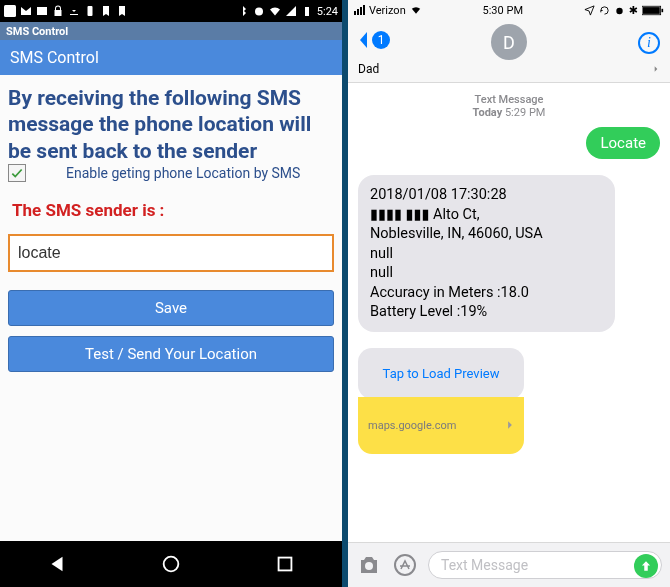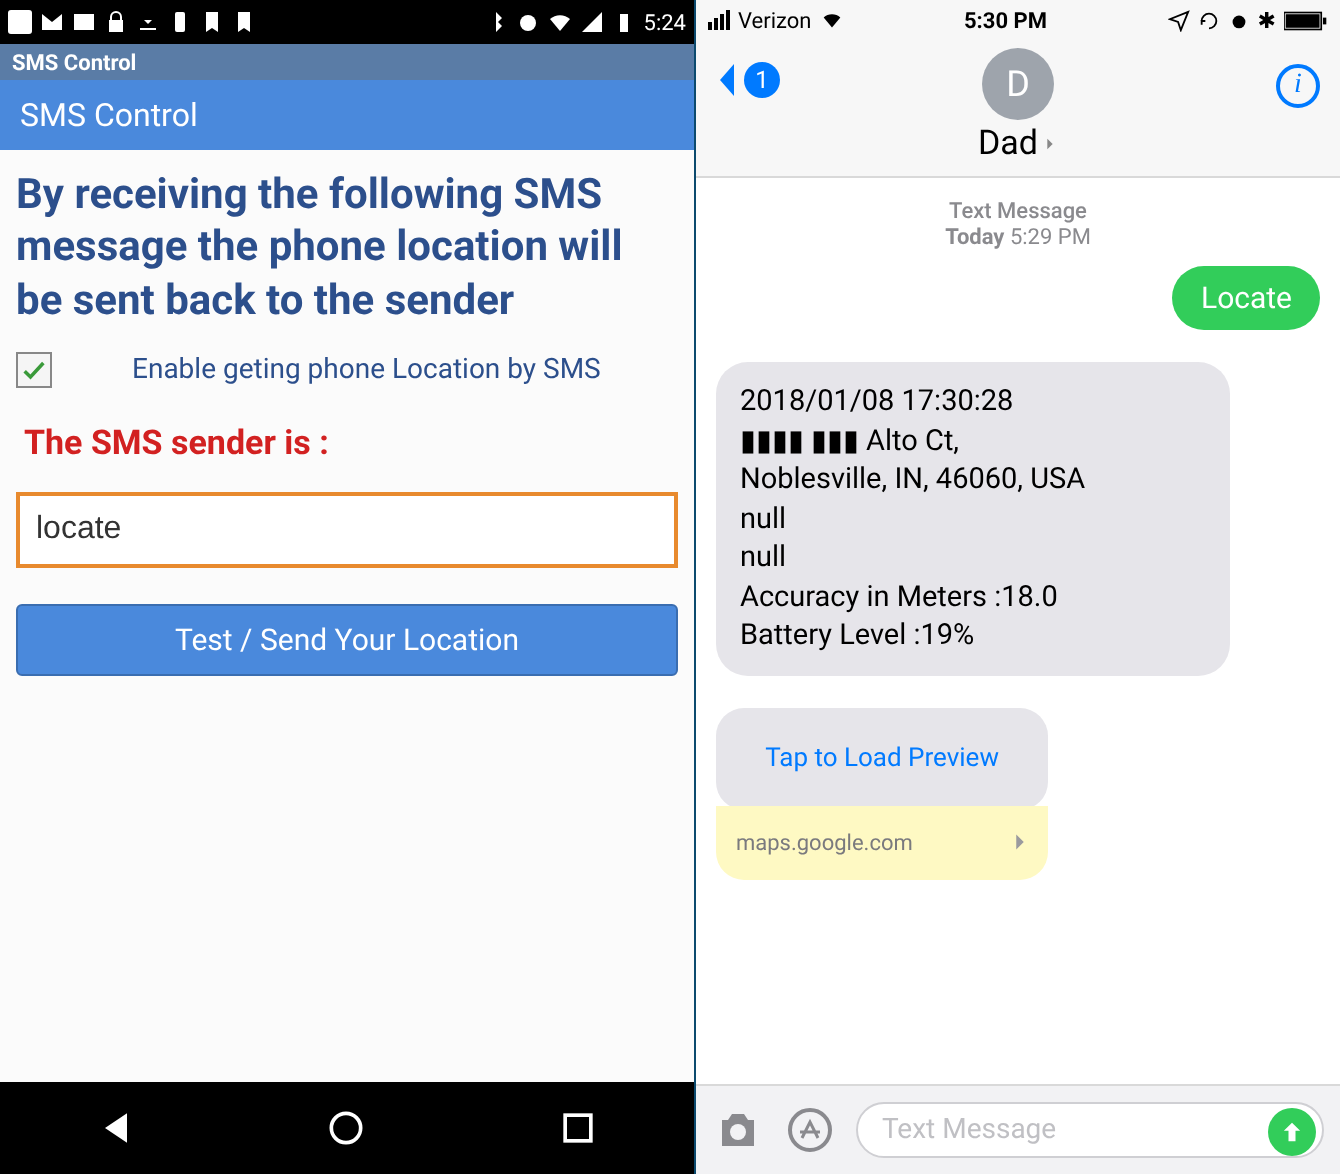--- a/index.html
+++ b/index.html
@@ -11,21 +11,21 @@
     display: flex;
     overflow: hidden;
   }
   
   .android {
     width: 348px;
     height: 100%;
     background: #c2410c;
     display: flex;
     flex-direction: column;
-    border-right: 1px solid #0c4a6e;
+    border-right: 6px solid #0c4a6e;
   }
   .android-status {
     background: #000;
     color: #fff;
     height: 22px;
     display: flex;
     align-items: center;
     justify-content: space-between;
     padding: 0 4px;
     font-size: 11px;
@@ -55,21 +55,21 @@
   .android-content {
     flex: 1;
     padding: 10px 8px;
     background: #fbfbfb;
   }
   .headline {
     color: #2c4f8c;
     font-size: 21px;
     font-weight: bold;
     line-height: 1.25;
-    margin-bottom: 12px;
+    margin-bottom: 0;
   }
   .checkbox-row {
     display: flex;
     align-items: center;
     gap: 6px;
     margin-bottom: 18px;
   }
   .checkbox {
     width: 18px;
     height: 18px;
@@ -187,25 +187,25 @@
     border-radius: 50%;
     background: #9ea4ac;
     color: #fff;
     font-size: 18px;
     display: flex;
     align-items: center;
     justify-content: center;
     margin: 0 auto 2px;
   }
   .contact-name {
-    font-size: 17px;
+    font-size: 12px;
     color: #000;
     display: flex;
     align-items: center;
-    justify-content: center;
+    justify-content: space-between;
     gap: 2px;
   }
   .contact-name svg { width: 8px; height: 8px; fill: #888; }
   .messages {
     flex: 1;
     padding: 10px 10px;
     overflow: hidden;
     background: #fff;
   }
   .msg-meta {
@@ -242,23 +242,23 @@
     background: #e6e5ea;
     border-radius: 14px;
     padding: 18px 12px;
     font-size: 13px;
     color: #007aff;
     text-align: center;
     max-width: 55%;
     margin-bottom: 6px;
   }
   .link-domain {
-    background: #fef9c3;
+    background: #fde047;
     border-radius: 0 0 14px 14px;
-    padding: 12px 10px;
+    padding: 22px 10px;
     font-size: 11px;
     color: #7a7a7e;
     max-width: 55%;
     margin-top: -8px;
     display: flex;
     justify-content: space-between;
     align-items: center;
   }
   .link-domain svg { width: 8px; height: 10px; fill: #9a9a9e; }
   .ios-input-bar {
@@ -356,20 +356,21 @@
     <div class="checkbox-row">
       <div class="checkbox">
         <svg viewBox="0 0 24 24">
             <polyline points="4,13 9,18 20,6"></polyline>
           </svg>
       </div>
       <span class="checkbox-label">Enable geting phone Location by SMS</span>
     </div>
     <div class="red-label">The SMS sender is :</div>
     <input class="text-input" value="locate" style="">
+    <div class="btn">Save</div>
     <div class="btn">Test / Send Your Location</div>
   </div>
   <div class="android-nav">
     <svg viewBox="0 0 24 24">
         <path d="M18 4v16L6 12z"></path>
       </svg>
     <svg viewBox="0 0 24 24">
         <circle cx="12" cy="12" r="8" fill="none" stroke="#fff" stroke-width="2"></circle>
       </svg>
     <svg viewBox="0 0 24 24">
@@ -385,21 +386,21 @@
         <span style="height:4px"></span>
           <span style="height:6px"></span>
           <span style="height:8px"></span>
           <span style="height:10px"></span>
       </div>
       <span>Verizon</span>
       <svg width="12" height="10" viewBox="0 0 24 24" fill="#000">
           <path d="M2 9a15 15 0 0120 0l-10 12z"></path>
         </svg>
     </div>
-    <span style="font-weight:700">5:30 PM</span>
+    <span style="font-weight:400">5:30 PM</span>
     <div class="right">
       <svg width="11" height="11" viewBox="0 0 24 24" fill="none" stroke="#000" stroke-width="2">
           <path d="M22 2L2 10l9 3 3 9z"></path>
         </svg>
       <svg width="11" height="11" viewBox="0 0 24 24" fill="none" stroke="#000" stroke-width="2">
           <path d="M4 12a8 8 0 118 8"></path>
           <path d="M4 16l0-4 4 0"></path>
         </svg>
       <svg width="11" height="11" viewBox="0 0 24 24" fill="#000">
           <circle cx="12" cy="13" r="7"></circle>

